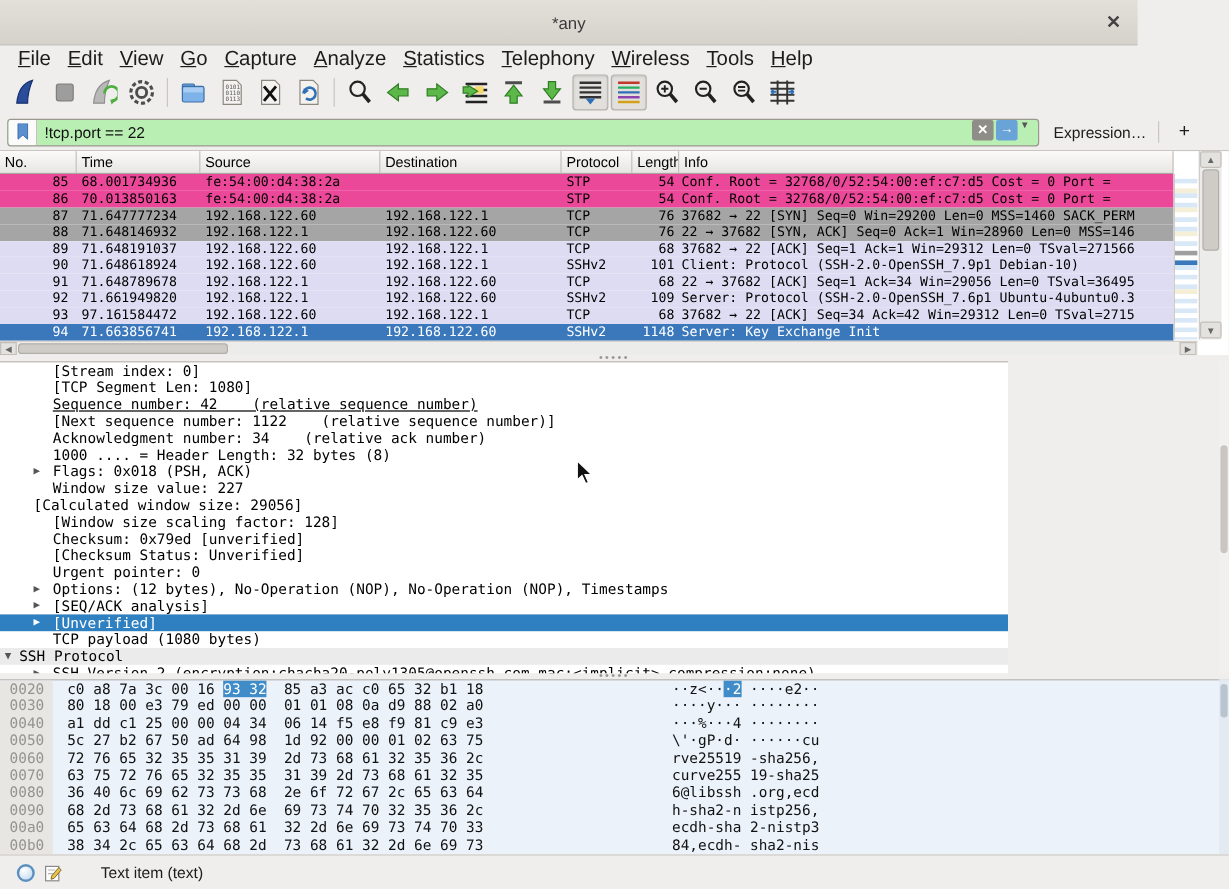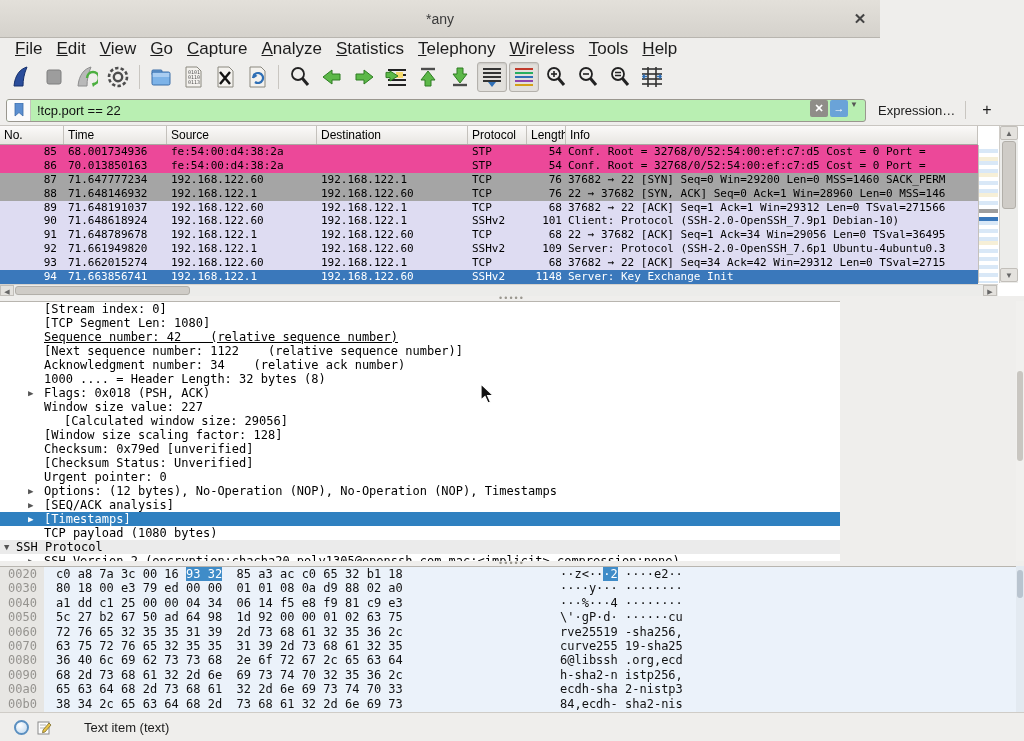--- a/index.html
+++ b/index.html
@@ -1,20 +1,20 @@
 <!DOCTYPE html>
 <html><head>
 <meta charset="utf-8">
 <style>
   * { margin:0; padding:0; box-sizing:border-box; }
   html,body { width:1024px; height:741px; overflow:hidden; }
   body { font-family:"Liberation Sans", sans-serif; font-size:13px; color:#222; background:#efeeec; position:relative; }
 
   
-  .titlebar { position:absolute; left:0; top:0; width:880px; height:38px;
+  .titlebar { position:absolute; left:0; top:0; width:948px; height:38px;
     background:linear-gradient(#e3e0da,#d5d2cc); border-bottom:1px solid #b8b5af;
     display:flex; align-items:center; justify-content:center; }
   .titlebar .title { font-size:14px; color:#3a3a3a; }
   .titlebar .close { position:absolute; right:10px; top:9px; width:20px; height:20px;
     font-size:15px; font-weight:bold; color:#444; text-align:center; line-height:20px; cursor:default; }
 
   
   .menubar { position:absolute; left:0; top:38px; width:1024px; height:21px;
     background:#efeeec; display:flex; align-items:center; padding-left:8px; }
   .menubar .mitem { padding:2px 7px; font-size:17px; color:#1c1c1c; }
@@ -385,21 +385,21 @@
         <div class="no">92</div>
         <div class="t">71.661949820</div>
         <div class="s">192.168.122.1</div>
         <div class="d">192.168.122.60</div>
         <div class="p">SSHv2</div>
         <div class="len">109</div>
         <div class="i">Server: Protocol (SSH-2.0-OpenSSH_7.6p1 Ubuntu-4ubuntu0.3</div>
       </div>
       <div class="prow lavender">
         <div class="no">93</div>
-        <div class="t">71.662015274</div>
+        <div class="t">97.161584472</div>
         <div class="s">192.168.122.60</div>
         <div class="d">192.168.122.1</div>
         <div class="p">TCP</div>
         <div class="len">68</div>
         <div class="i">37682 → 22 [ACK] Seq=34 Ack=42 Win=29312 Len=0 TSval=2715</div>
       </div>
       <div class="prow selected">
         <div class="no">94</div>
         <div class="t">71.663856741</div>
         <div class="s">192.168.122.1</div>
@@ -467,28 +467,28 @@
 
 <div class="details" id="details">
     <div class="dline"><span style="padding-left: 44px;">[Stream index: 0]</span></div>
     <div class="dline"><span style="padding-left: 44px;">[TCP Segment Len: 1080]</span></div>
     <div class="dline"><span style="padding-left: 44px; text-decoration: underline;">Sequence number: 42    (relative sequence number)</span></div>
     <div class="dline"><span style="padding-left: 44px;">[Next sequence number: 1122    (relative sequence number)]</span></div>
     <div class="dline"><span style="padding-left: 44px;">Acknowledgment number: 34    (relative ack number)</span></div>
     <div class="dline"><span style="padding-left: 44px;">1000 .... = Header Length: 32 bytes (8)</span></div>
     <div class="dline"><span class="arr" style="left: 28px;">▶</span><span style="padding-left: 44px;">Flags: 0x018 (PSH, ACK)</span></div>
     <div class="dline"><span style="padding-left: 44px;">Window size value: 227</span></div>
-    <div class="dline"><span style="padding-left: 64px;">[Calculated window size: 29056]</span></div>
+    <div class="dline"><span style="padding-left: 28px;">[Calculated window size: 29056]</span></div>
     <div class="dline"><span style="padding-left: 44px;">[Window size scaling factor: 128]</span></div>
     <div class="dline"><span style="padding-left: 44px;">Checksum: 0x79ed [unverified]</span></div>
     <div class="dline"><span style="padding-left: 44px;">[Checksum Status: Unverified]</span></div>
     <div class="dline"><span style="padding-left: 44px;">Urgent pointer: 0</span></div>
     <div class="dline"><span class="arr" style="left: 28px;">▶</span><span style="padding-left: 44px;">Options: (12 bytes), No-Operation (NOP), No-Operation (NOP), Timestamps</span></div>
     <div class="dline"><span class="arr" style="left: 28px;">▶</span><span style="padding-left: 44px;">[SEQ/ACK analysis]</span></div>
-    <div class="dline sel"><span class="arr" style="left: 28px;">▶</span><span style="padding-left: 44px;">[Timestamps]</span></div>
+    <div class="dline sel"><span class="arr" style="left: 28px;">▶</span><span style="padding-left: 44px;">[Unverified]</span></div>
     <div class="dline"><span style="padding-left: 44px;">TCP payload (1080 bytes)</span></div>
     <div class="dline shaded"><span class="arr" style="left: 4px;">▼</span><span style="padding-left: 16px;">SSH Protocol</span></div>
     <div class="dline"><span class="arr" style="left: 28px;">▶</span><span style="padding-left: 44px;">SSH Version 2 (encryption:chacha20-poly1305@openssh.com mac:&lt;implicit&gt; compression:none)</span></div>
   </div>
 <div class="details-vsb">
   <div class="thumb" style="top:70px; height:90px;"></div>
 </div>
 
 <div class="hexpane">
   <div class="hexgutter"></div>

